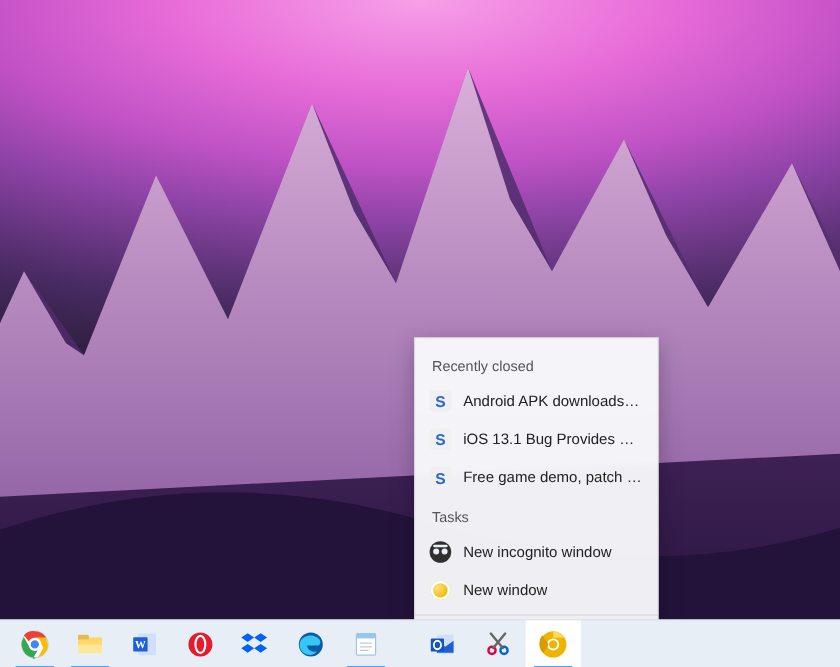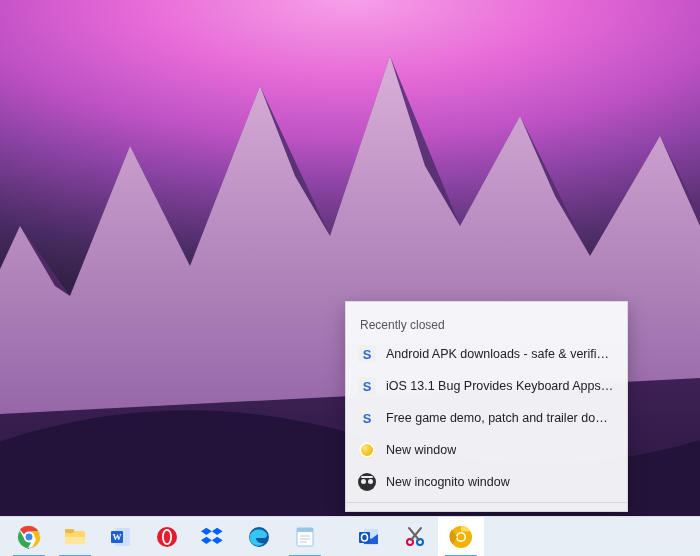--- a/index.html
+++ b/index.html
@@ -32,22 +32,22 @@
   .tb-underline {
     position:absolute; bottom:0; left:7px; right:7px; height:2px; background:#4aa3ff; opacity:0;
   }
   .tb-item.running .tb-underline { opacity:1; }
   .tb-icon { width: 26px; height: 26px; display:flex; align-items:center; justify-content:center; }
   .tb-icon svg, .tb-icon .glyph { width:24px; height:24px; }
 
   
   .jumplist {
     position: absolute;
-    width: 283px;
-    bottom: 44px; left: 345px;
+    width: 204px;
+    bottom: 34px; left: 345px;
     background: rgba(248,249,251,0.96);
     backdrop-filter: blur(2px);
     border: 1px solid rgba(0,0,0,0.10);
     box-shadow: 0 6px 18px rgba(0,0,0,0.25);
     font-size: 12.5px; color: #222;
     padding: 6px 0 4px;
   }
   .jl-header {
     padding: 10px 14px 6px; color: #555; font-size: 12px;
   }
@@ -120,34 +120,35 @@
       </div>
     <div class="jl-label">iOS 13.1 Bug Provides Keyboard Apps…</div>
   </div>
   <div class="jl-item">
     <div class="jl-icon">
         <div class="s-badge">S</div>
       </div>
     <div class="jl-label">Free game demo, patch and trailer do…</div>
   </div>
 
-
-  <div class="jl-item">
-    <div class="jl-icon">
-        <div class="canary-circle"></div>
-      </div>
-    <div class="jl-label">New window</div>
-  </div>
+  <div class="jl-header">Tasks</div>
+
   <div class="jl-item">
     <div class="jl-icon">
         <div class="incog">
           <div class="brim"></div>
         </div>
       </div>
     <div class="jl-label">New incognito window</div>
+  </div>
+  <div class="jl-item">
+    <div class="jl-icon">
+        <div class="canary-circle"></div>
+      </div>
+    <div class="jl-label">New window</div>
   </div>
 
   <div class="jl-sep"></div>
 
 </div>
 
 <div class="taskbar">
 
   <div class="tb-item running">
     <div class="tb-icon">

